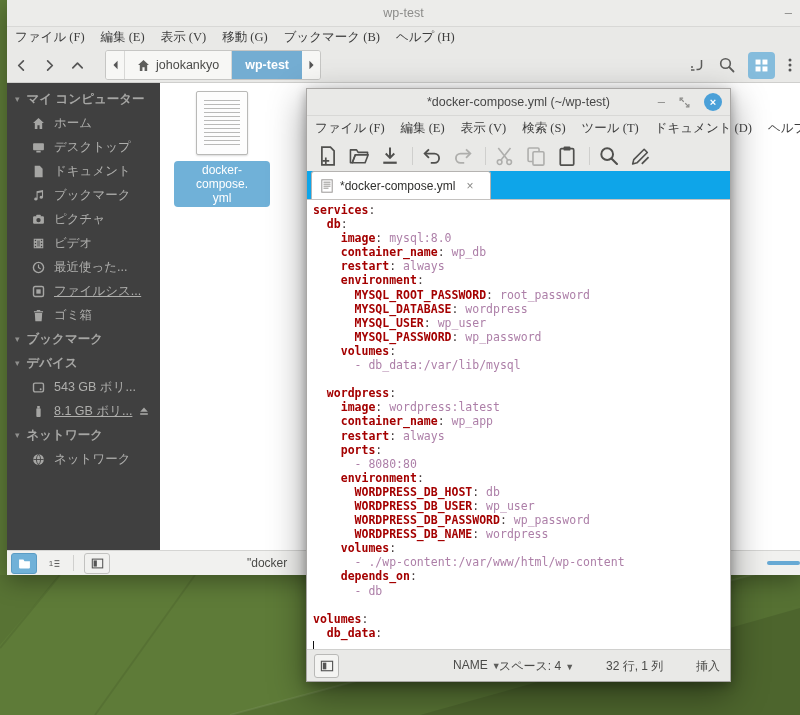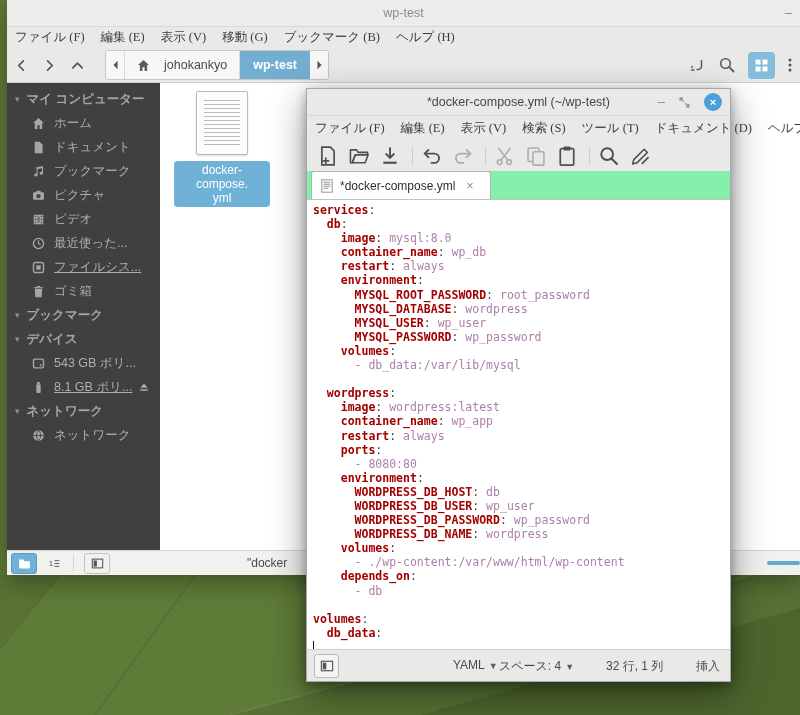--- a/index.html
+++ b/index.html
@@ -29,21 +29,21 @@
   #fm .titlebar .title{color:#8c8c8a;}
   #fm .menubar{height:21px;}
   .fm-toolbar{height:34px;background:#e9e9e7;border-bottom:1px solid #cfcfcd;
               display:flex;align-items:center;position:relative;}
   .navbtn{width:28px;height:26px;display:flex;align-items:center;justify-content:center;color:#5d5d5b;}
   .navbtn svg{width:15px;height:15px;}
   .crumbs{display:flex;align-items:stretch;height:28px;margin-left:14px;
           border:1px solid #c6c6c4;border-radius:3px;overflow:hidden;background:#f7f7f5;}
   .crumb-arrow{width:18px;display:flex;align-items:center;justify-content:center;color:#6a6a68;background:#f7f7f5;}
   .crumb-arrow svg{width:7px;height:10px;}
-  .crumb{display:flex;align-items:center;gap:14px;padding:0 12px;font-size:12.5px;color:#4a4a48;
+  .crumb{display:flex;align-items:center;gap:6px;padding:0 12px;font-size:12.5px;color:#4a4a48;
          background:#f7f7f5;border-left:1px solid #d8d8d6;border-right:1px solid #d8d8d6;}
   .crumb.active{background:#74add2;color:#fff;font-weight:bold;border-color:#74add2;}
   .fm-tools-right{position:absolute;right:6px;top:0;height:100%;display:flex;align-items:center;gap:12px;}
   .tool-ic{width:18px;height:18px;color:#5d5d5b;}
   .gridbtn{width:27px;height:27px;background:#85bcdc;border-radius:4px;
            display:flex;align-items:center;justify-content:center;}
   .gridbtn svg{width:17px;height:17px;}
   .dots-clip{width:7px;height:18px;overflow:hidden;color:#5d5d5b;}
   .fm-main{flex:1;display:flex;min-height:0;}
   .sidebar{width:153px;background:#404040;overflow:hidden;padding-top:4px;flex:none;}
@@ -76,21 +76,21 @@
   
   #ed{left:306px;top:88px;width:425px;height:594px;z-index:2;border:1px solid #a9a7a5;
       box-sizing:border-box;display:flex;flex-direction:column;
       box-shadow:0 12px 34px rgba(0,0,0,.42),0 3px 10px rgba(0,0,0,.28);}
   #ed .titlebar .title{color:#474747;}
   #ed .menubar{height:24px;}
   .ed-toolbar{height:31px;background:#e9e9e7;display:flex;align-items:center;padding-left:10px;}
   .tbtn{width:22px;height:22px;margin-right:9px;color:#50504e;}
   .tbtn.dis{opacity:.38;}
   .tsep{width:1px;height:18px;background:#cfcfcd;margin:0 8px 0 2px;}
-  .tabbar{height:28px;background:#86efac;border-bottom:1px solid #c4c2c0;display:flex;align-items:flex-end;text-align:right;}
+  .tabbar{height:28px;background:#0ea5e9;border-bottom:1px solid #c4c2c0;display:flex;align-items:flex-end;text-align:right;}
   .tab{height:27px;margin-left:4px;background:#fff;border:1px solid #b5b3b1;border-bottom:none;
        border-radius:3px 3px 0 0;display:flex;align-items:center;gap:7px;padding:0 9px;min-width:160px;}
   .tab-doc{width:12px;height:14px;}
   .tab-label{font-size:12px;color:#2f2f2d;}
   .tab-close{color:#8a8a88;font-size:12px;margin-left:4px;}
   .ed-text{flex:1;background:#fff;overflow:hidden;padding:3px 0 0 6px;
            font-family:"DejaVu Sans Mono","Liberation Mono",monospace;
            font-size:11.5px;line-height:14.1px;white-space:pre;}
   .cl{height:14.1px;}
   .ck{color:#a40000;font-weight:bold;}
@@ -230,20 +230,29 @@
           <span class="sb-icon icon">
             <svg viewBox="0 0 12 12">
               <path d="M6 1 L11 5.6 H9.4 V11 H7 V7.6 H5 V11 H2.6 V5.6 H1 Z" fill="currentColor"></path>
             </svg>
           </span>
           <span class="sb-label">ホーム</span>
         </div>
         <div class="sb-item">
           <span class="sb-icon icon">
             <svg viewBox="0 0 12 12">
+              <rect x="1" y="2" width="10" height="6.5" rx="0.8" fill="currentColor"></rect>
+              <rect x="4" y="9" width="4" height="1.6" fill="currentColor"></rect>
+            </svg>
+          </span>
+          <span class="sb-label">デスクトップ</span>
+        </div>
+        <div class="sb-item">
+          <span class="sb-icon icon">
+            <svg viewBox="0 0 12 12">
               <path d="M2.5 0.8 H7.2 L9.8 3.4 V11.2 H2.5 Z" fill="currentColor"></path>
             </svg>
           </span>
           <span class="sb-label">ドキュメント</span>
         </div>
         <div class="sb-item">
           <span class="sb-icon icon">
             <svg viewBox="0 0 12 12">
               <path d="M4.2 2 L10.2 1 V7.6 A1.6 1.3 0 1 1 9.2 6.4 V3 L5.2 3.7 V9.3 A1.6 1.3 0 1 1 4.2 8.1 Z" fill="currentColor"></path>
             </svg>
@@ -495,18 +504,18 @@
   <div class="ed-text"><div class="cl"><span class="ck">services</span><span class="cp">:</span></div><div class="cl"><span class="cn">  </span><span class="ck">db</span><span class="cp">:</span></div><div class="cl"><span class="cn">    </span><span class="ck">image</span><span class="cp">:</span><span class="cv"> mysql:8.0</span></div><div class="cl"><span class="cn">    </span><span class="ck">container_name</span><span class="cp">:</span><span class="cv"> wp_db</span></div><div class="cl"><span class="cn">    </span><span class="ck">restart</span><span class="cp">:</span><span class="cv"> always</span></div><div class="cl"><span class="cn">    </span><span class="ck">environment</span><span class="cp">:</span></div><div class="cl"><span class="cn">      </span><span class="ck">MYSQL_ROOT_PASSWORD</span><span class="cp">:</span><span class="cv"> root_password</span></div><div class="cl"><span class="cn">      </span><span class="ck">MYSQL_DATABASE</span><span class="cp">:</span><span class="cv"> wordpress</span></div><div class="cl"><span class="cn">      </span><span class="ck">MYSQL_USER</span><span class="cp">:</span><span class="cv"> wp_user</span></div><div class="cl"><span class="cn">      </span><span class="ck">MYSQL_PASSWORD</span><span class="cp">:</span><span class="cv"> wp_password</span></div><div class="cl"><span class="cn">    </span><span class="ck">volumes</span><span class="cp">:</span></div><div class="cl"><span class="cn">      </span><span class="cv">- db_data:/var/lib/mysql</span></div><div class="cl"></div><div class="cl"><span class="cn">  </span><span class="ck">wordpress</span><span class="cp">:</span></div><div class="cl"><span class="cn">    </span><span class="ck">image</span><span class="cp">:</span><span class="cv"> wordpress:latest</span></div><div class="cl"><span class="cn">    </span><span class="ck">container_name</span><span class="cp">:</span><span class="cv"> wp_app</span></div><div class="cl"><span class="cn">    </span><span class="ck">restart</span><span class="cp">:</span><span class="cv"> always</span></div><div class="cl"><span class="cn">    </span><span class="ck">ports</span><span class="cp">:</span></div><div class="cl"><span class="cn">      </span><span class="cv">- 8080:80</span></div><div class="cl"><span class="cn">    </span><span class="ck">environment</span><span class="cp">:</span></div><div class="cl"><span class="cn">      </span><span class="ck">WORDPRESS_DB_HOST</span><span class="cp">:</span><span class="cv"> db</span></div><div class="cl"><span class="cn">      </span><span class="ck">WORDPRESS_DB_USER</span><span class="cp">:</span><span class="cv"> wp_user</span></div><div class="cl"><span class="cn">      </span><span class="ck">WORDPRESS_DB_PASSWORD</span><span class="cp">:</span><span class="cv"> wp_password</span></div><div class="cl"><span class="cn">      </span><span class="ck">WORDPRESS_DB_NAME</span><span class="cp">:</span><span class="cv"> wordpress</span></div><div class="cl"><span class="cn">    </span><span class="ck">volumes</span><span class="cp">:</span></div><div class="cl"><span class="cn">      </span><span class="cv">- ./wp-content:/var/www/html/wp-content</span></div><div class="cl"><span class="cn">    </span><span class="ck">depends_on</span><span class="cp">:</span></div><div class="cl"><span class="cn">      </span><span class="cv">- db</span></div><div class="cl"></div><div class="cl"><span class="ck">volumes</span><span class="cp">:</span></div><div class="cl"><span class="cn">  </span><span class="ck">db_data</span><span class="cp">:</span></div><div class="cl"><span class="caret"></span></div></div>
   <div class="ed-status">
     <span class="panelbtn">
         <span class="icon">
           <svg viewBox="0 0 16 16">
             <rect x="1.6" y="2.6" width="12.8" height="10.8" fill="none" stroke="currentColor" stroke-width="1.3"></rect>
             <rect x="3.2" y="4.2" width="4" height="7.6" fill="currentColor"></rect>
           </svg>
         </span>
       </span>
-    <span class="sb-field" style="left:146px;"><span>YAML</span><span class="dd-tri">▼</span></span>
+    <span class="sb-field" style="left:146px;"><span>NAME</span><span class="dd-tri">▼</span></span>
     <span class="sb-field" style="left:192px;"><span>スペース: 4</span><span class="dd-tri">▼</span></span>
     <span class="sb-field" style="left:299px;">32 行, 1 列</span>
     <span class="sb-field" style="left:389px;">挿入</span>
   </div>
 </div>
 
 </body></html>

